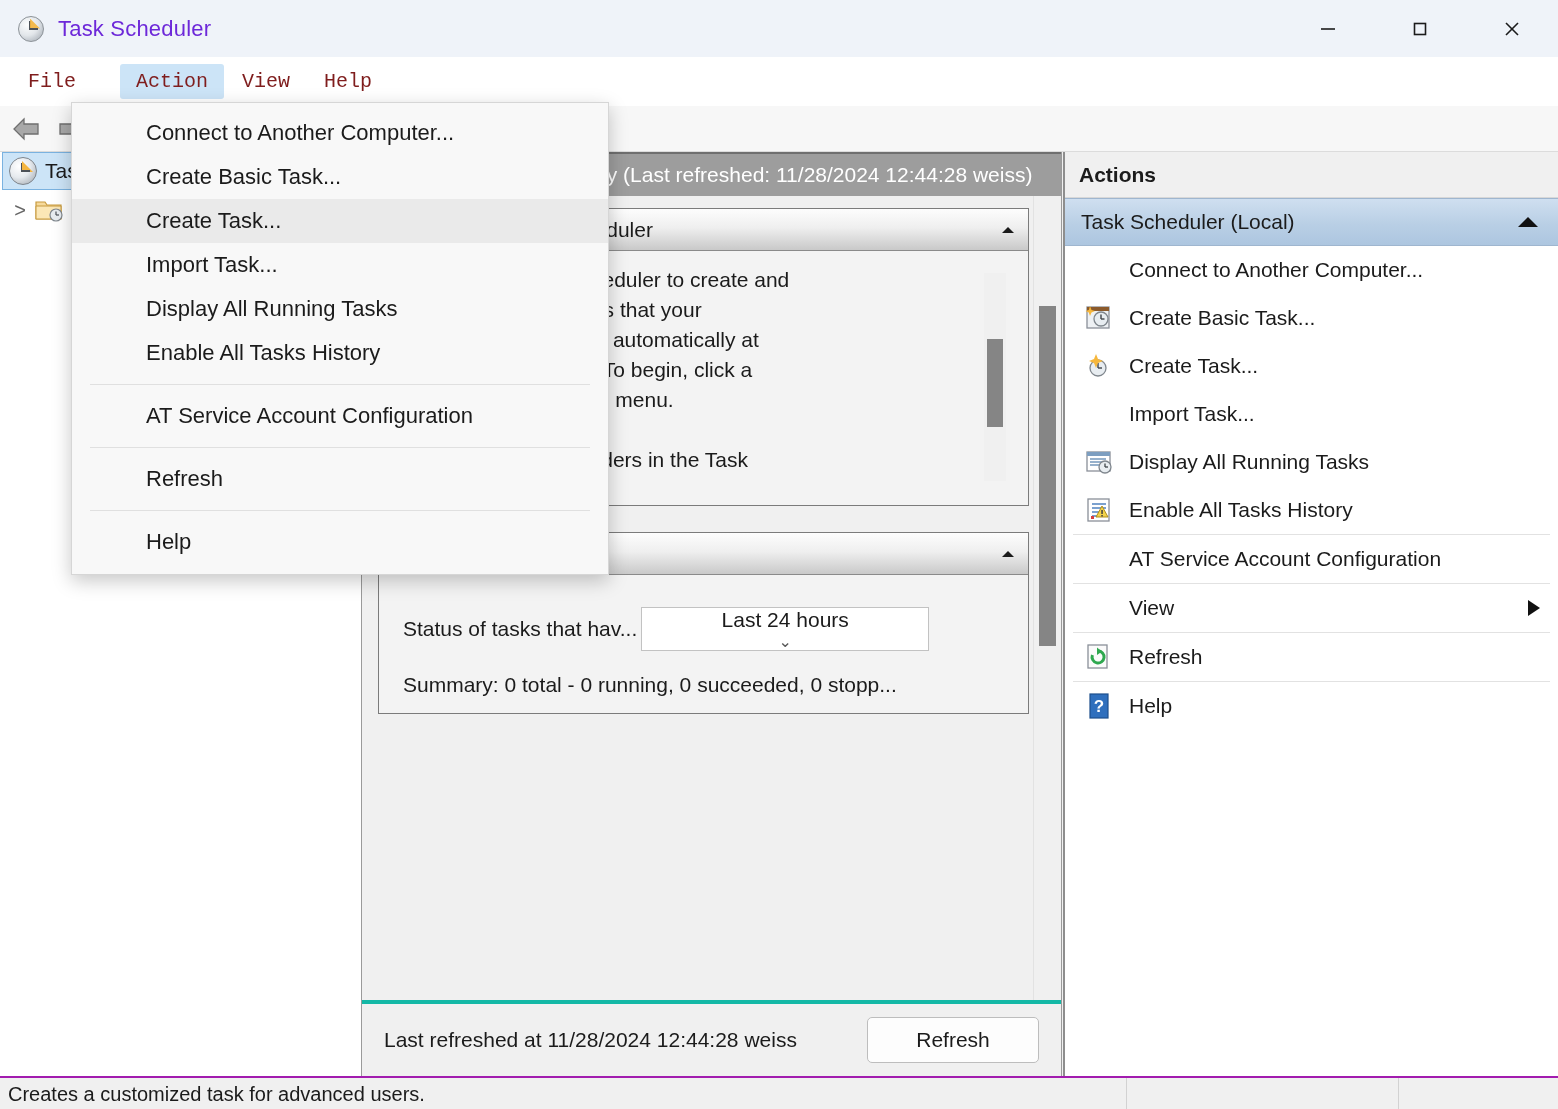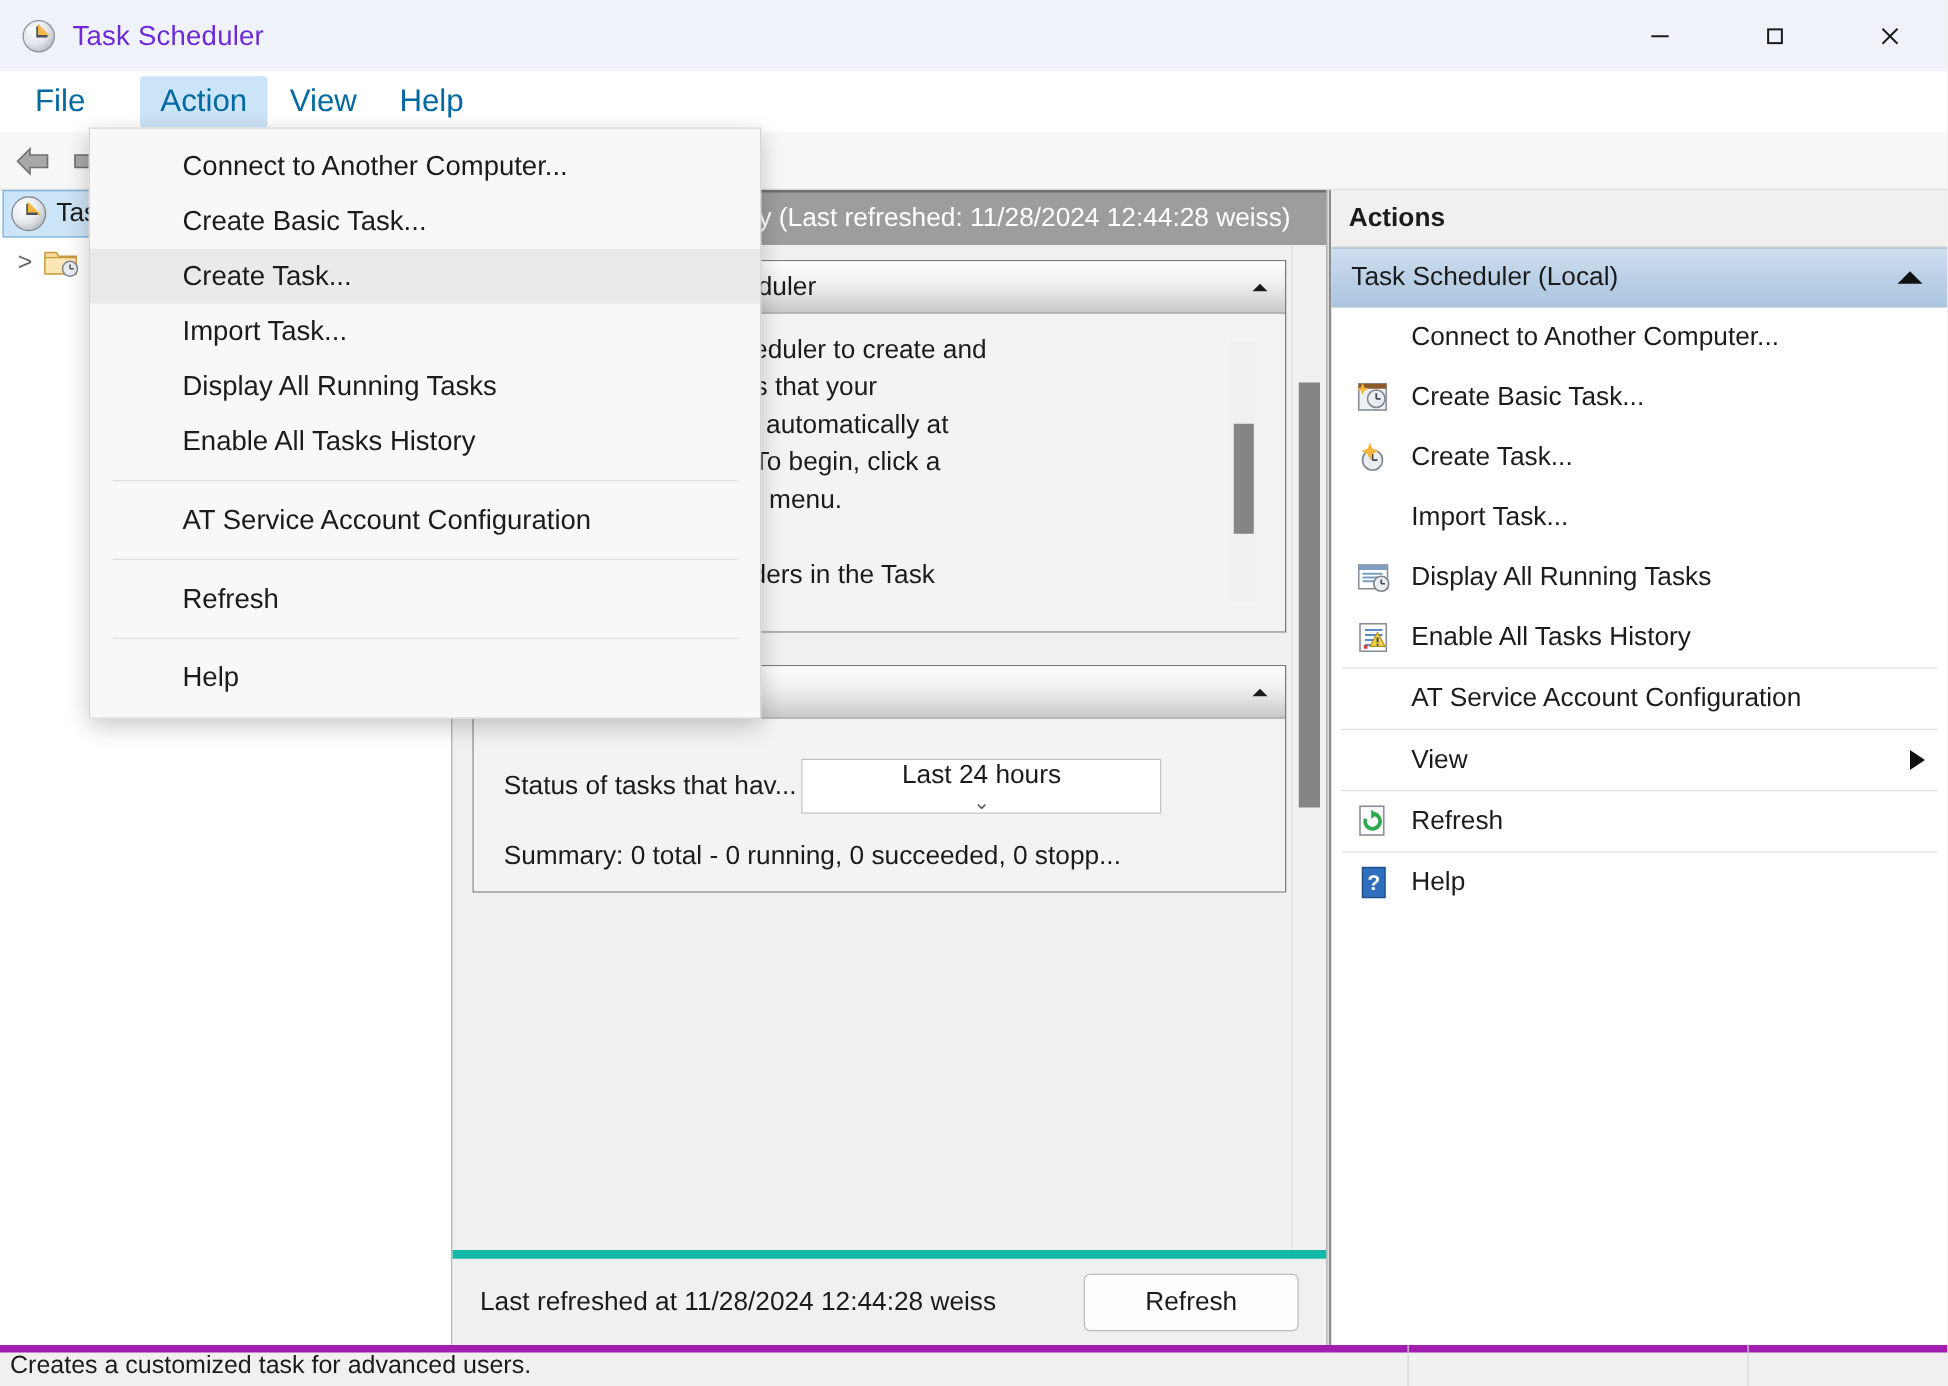--- a/index.html
+++ b/index.html
@@ -51,22 +51,22 @@
   }
   .wc svg { display: block; }
 
   
   .menubar {
     position: absolute; top: 57px; left: 0; width: 1558px; height: 49px;
     background: #ffffff;
     display: flex; align-items: center; padding-left: 12px;
   }
   .menuitem {
-    font-size: 25px; color: #0369a1;
-    padding: 6px 16px; margin-right: 2px; border-radius: 3px;
+    font-size: 20px; color: #7f1d1d;
+    padding: 6px 16px; margin-right: 2px; border-radius: 3px; font-family: Liberation Mono, monospace;
   }
   .menuitem.active { background: #cce4f7; margin-left: 26px; }
 
   
   .toolbar {
     position: absolute; top: 106px; left: 0; width: 1558px; height: 46px;
     background: #f7f7f7; border-bottom: 1px solid #dcdcdc;
     display: flex; align-items: center; padding-left: 10px; gap: 14px;
   }
   .tb-arrow { width: 34px; height: 26px; position: relative; }
@@ -169,21 +169,21 @@
     display: flex; align-items: center; padding-left: 14px;
     font-size: 21px; color: #1b1b1b; white-space: nowrap;
     border-right: 1px solid #d6d6d6;
   }
   .tt-col.c1 { width: 396px; }
   .tt-col.c2 { width: 150px; }
   .tt-col.c3 { width: 40px; border-right: none; }
   .tt-body { height: 148px; background: #ffffff; }
 
   .refresh-bar {
-    height: 76px; border-top: 7px solid #14b8a6; background: #f0f0f0;
+    height: 76px; border-top: 4px solid #14b8a6; background: #f0f0f0;
     display: flex; align-items: center; padding: 0 22px; gap: 20px;
   }
   .refresh-text { font-size: 21px; color: #1b1b1b; white-space: nowrap; }
   .btn {
     margin-left: auto; width: 172px; height: 46px; background: #fdfdfd;
     border: 1px solid #bdbdbd; border-radius: 5px;
     display: flex; align-items: center; justify-content: center;
     font-size: 21px; color: #1b1b1b;
   }
 
@@ -210,22 +210,22 @@
     height: 48px; display: flex; align-items: center; padding-left: 14px;
     font-size: 21px; color: #1b1b1b; white-space: nowrap;
   }
   .action-item .ico { width: 40px; flex: 0 0 40px; display: flex; align-items: center; justify-content: center; }
   .action-item .lbl { margin-left: 10px; flex: 1; }
   .action-sep { height: 1px; background: #e2e2e2; margin: 0 8px; }
 
   
   .statusbar {
     position: absolute; left: 0; top: 1076px; width: 1558px; height: 33px;
-    background: #f0f0f0; border-top: 6px solid #a21caf;
-    display: flex; align-items: flex-end;
+    background: #f0f0f0; border-top: 2px solid #a21caf;
+    display: flex; align-items: flex-start;
   }
   .sb-cell { height: 33px; display: flex; align-items: center; padding-left: 8px; font-size: 20px; color: #1b1b1b; white-space: nowrap; }
   .sb-cell.a { width: 1126px; }
   .sb-cell.b { width: 272px; border-left: 1px solid #d2d2d2; }
   .sb-cell.c { flex: 1; border-left: 1px solid #d2d2d2; }
 
   
   .dropdown {
     position: absolute; left: 71px; top: 102px; width: 538px;
     background: #f8f8f8; border: 1px solid #d6d6d6;

